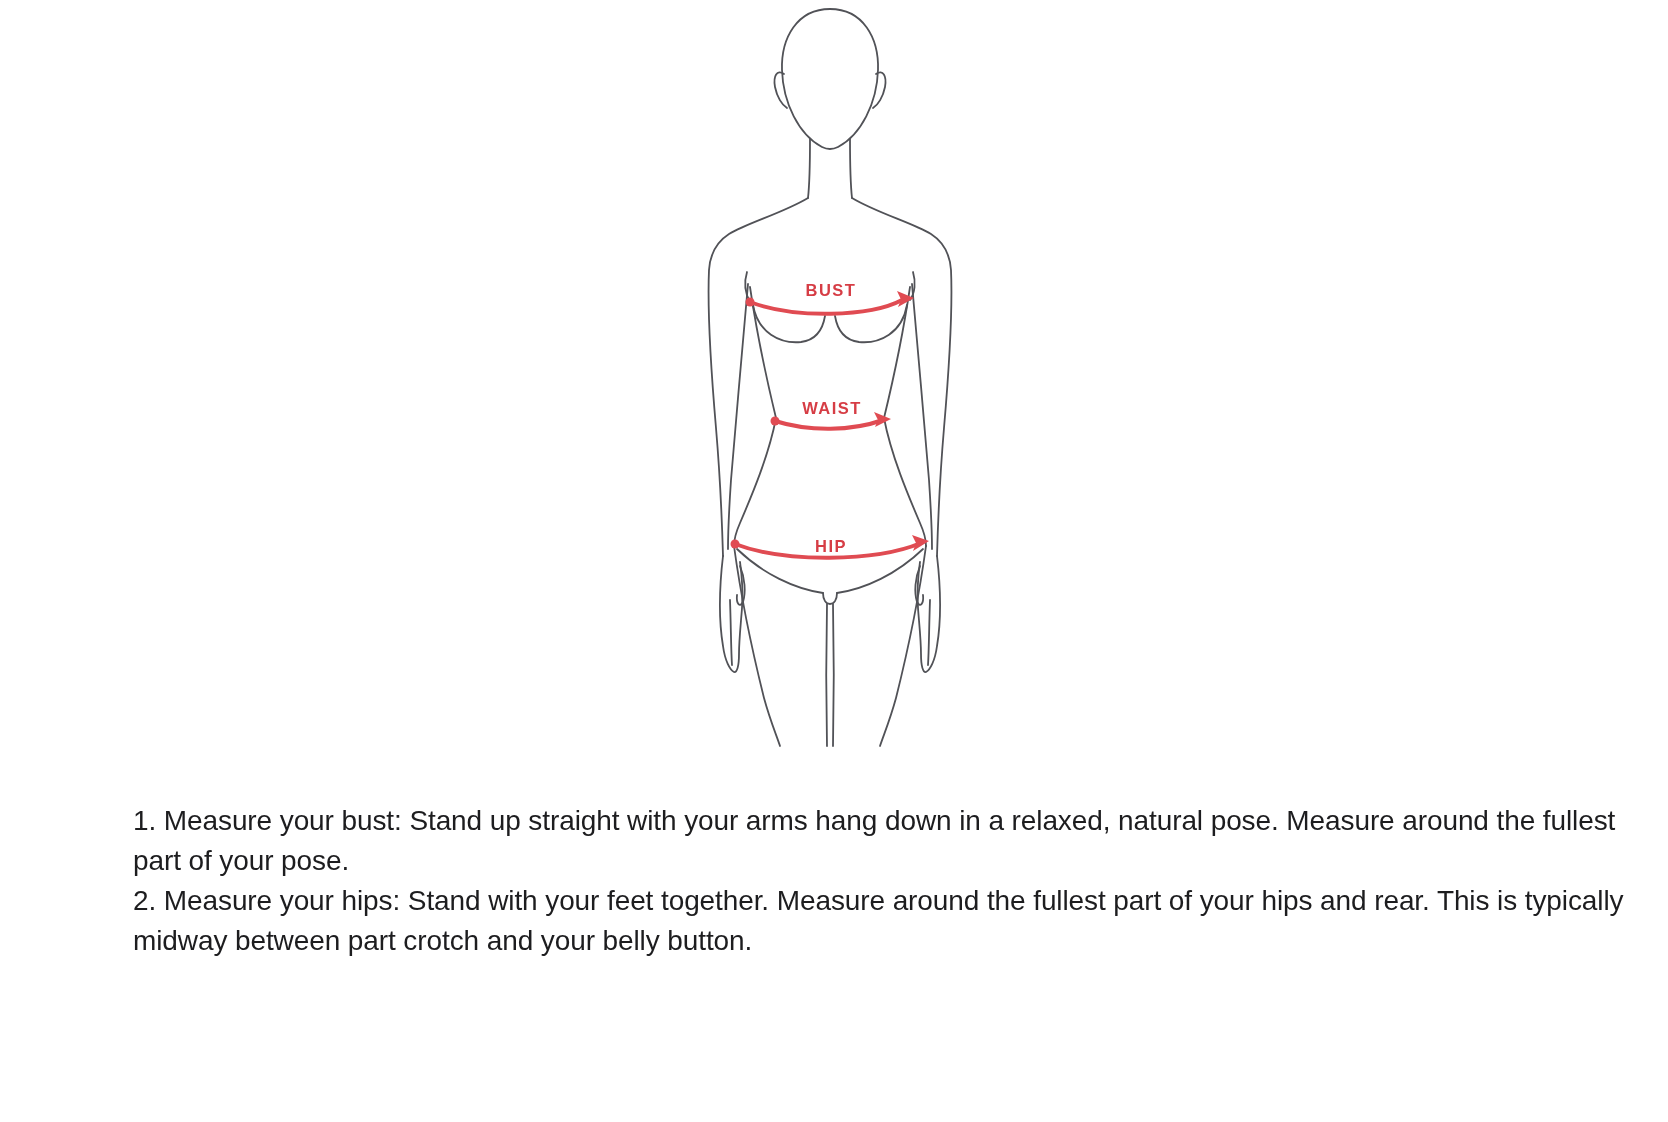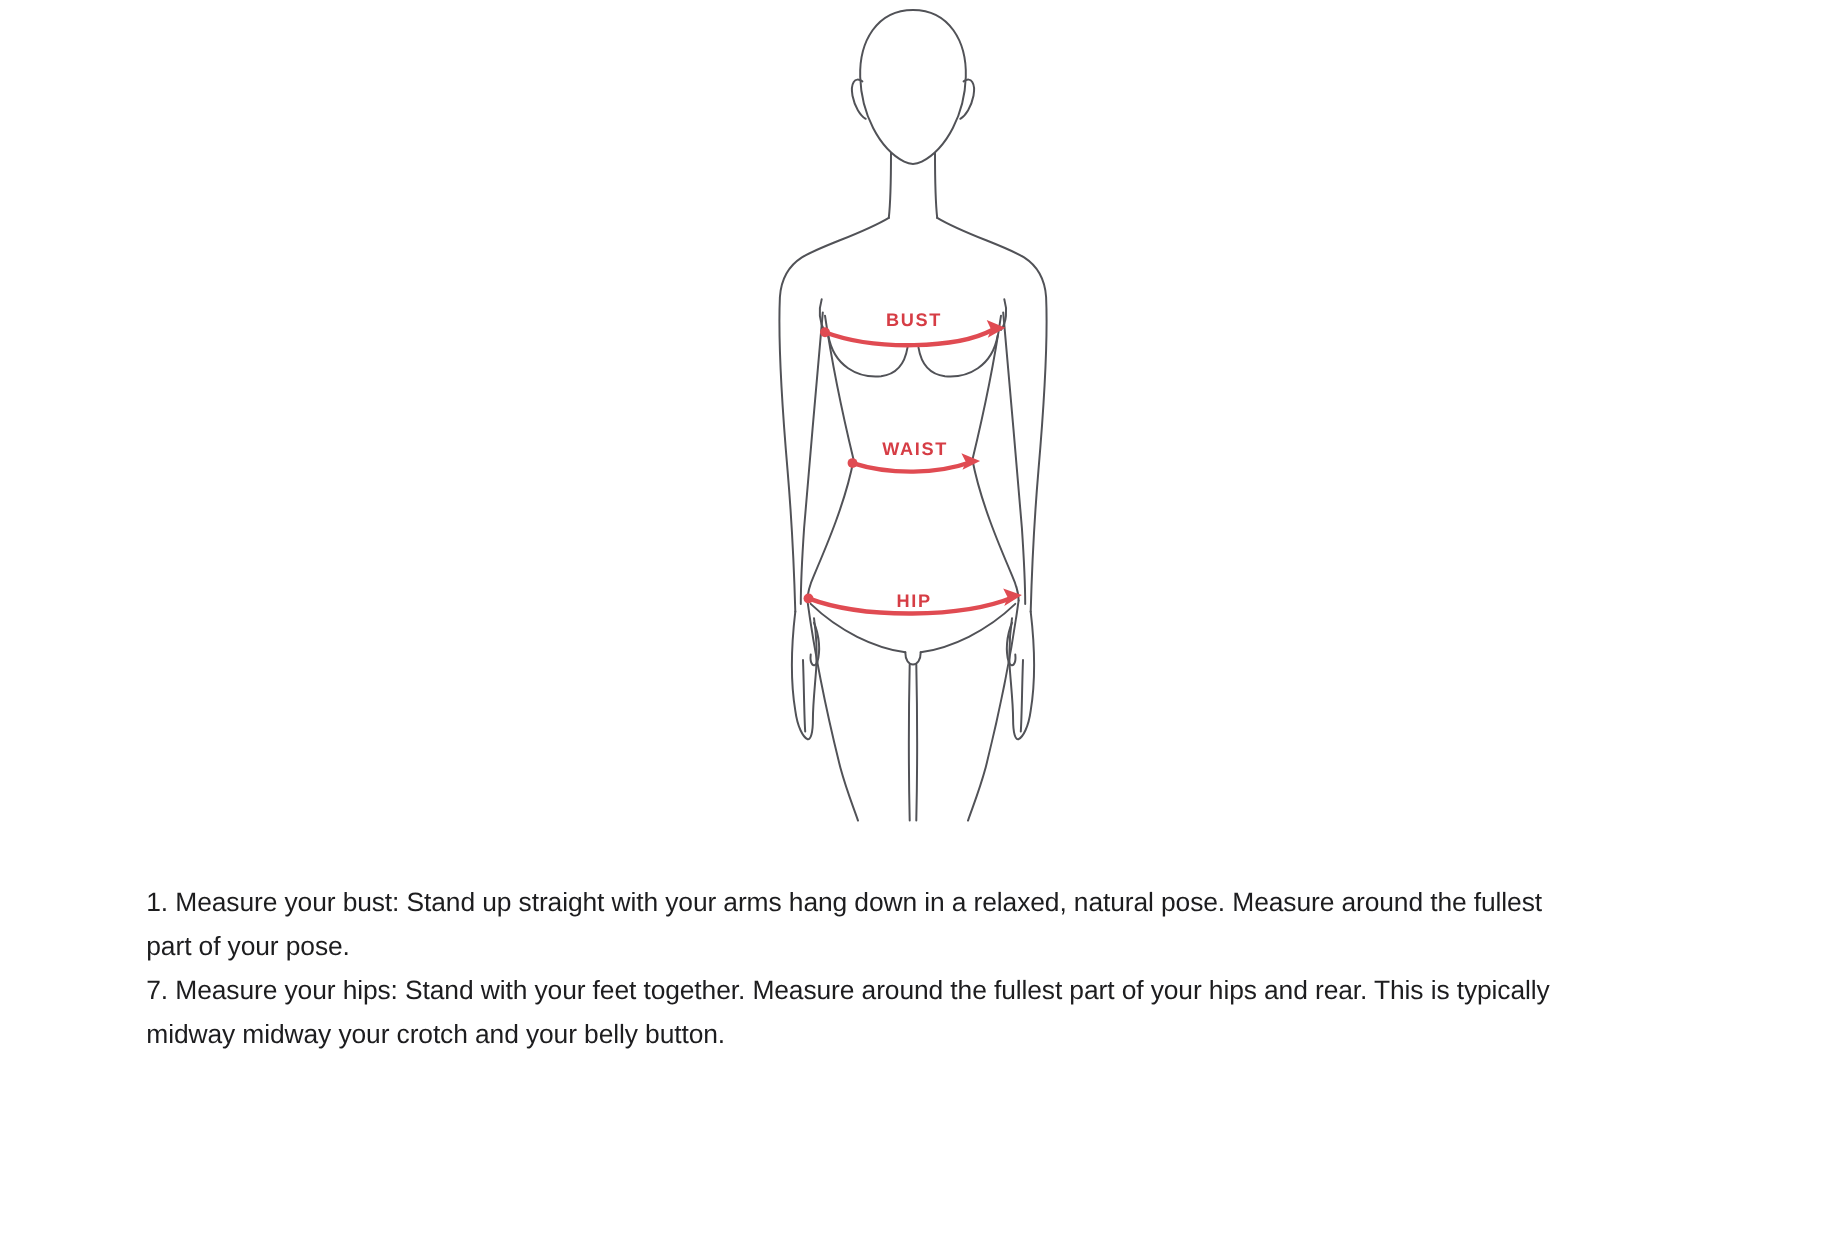--- a/index.html
+++ b/index.html
@@ -52,21 +52,21 @@
     letter-spacing: 1.5px;
     text-anchor: middle;
   }
 
   .instructions {
     position: absolute;
     left: 133px;
     top: 801px;
     width: 1460px;
     color: #1d1d1f;
-    font-size: 24px;
+    font-size: 28px;
     line-height: 40px;
     letter-spacing: -0.1px;
   }
   .instr-line {
     white-space: nowrap;
   }
 </style>
 </head>
 <body>
 
@@ -141,18 +141,18 @@
       </g>
     </svg>
   </div>
 
   <div class="instructions">
     <div>
       <div class="instr-line">1. Measure your bust: Stand up straight with your arms hang down in a relaxed, natural pose. Measure around the fullest</div>
       <div class="instr-line">part of your pose.</div>
     </div>
     <div>
-      <div class="instr-line">7. Measure your hips: Stand with your feet together. Measure around the fullest part of your hips and rear. This is typically</div>
-      <div class="instr-line">midway midway your crotch and your belly button.</div>
+      <div class="instr-line">2. Measure your hips: Stand with your feet together. Measure around the fullest part of your hips and rear. This is typically</div>
+      <div class="instr-line">midway between part crotch and your belly button.</div>
     </div>
   </div>
 
 </div>
 
 </body></html>

